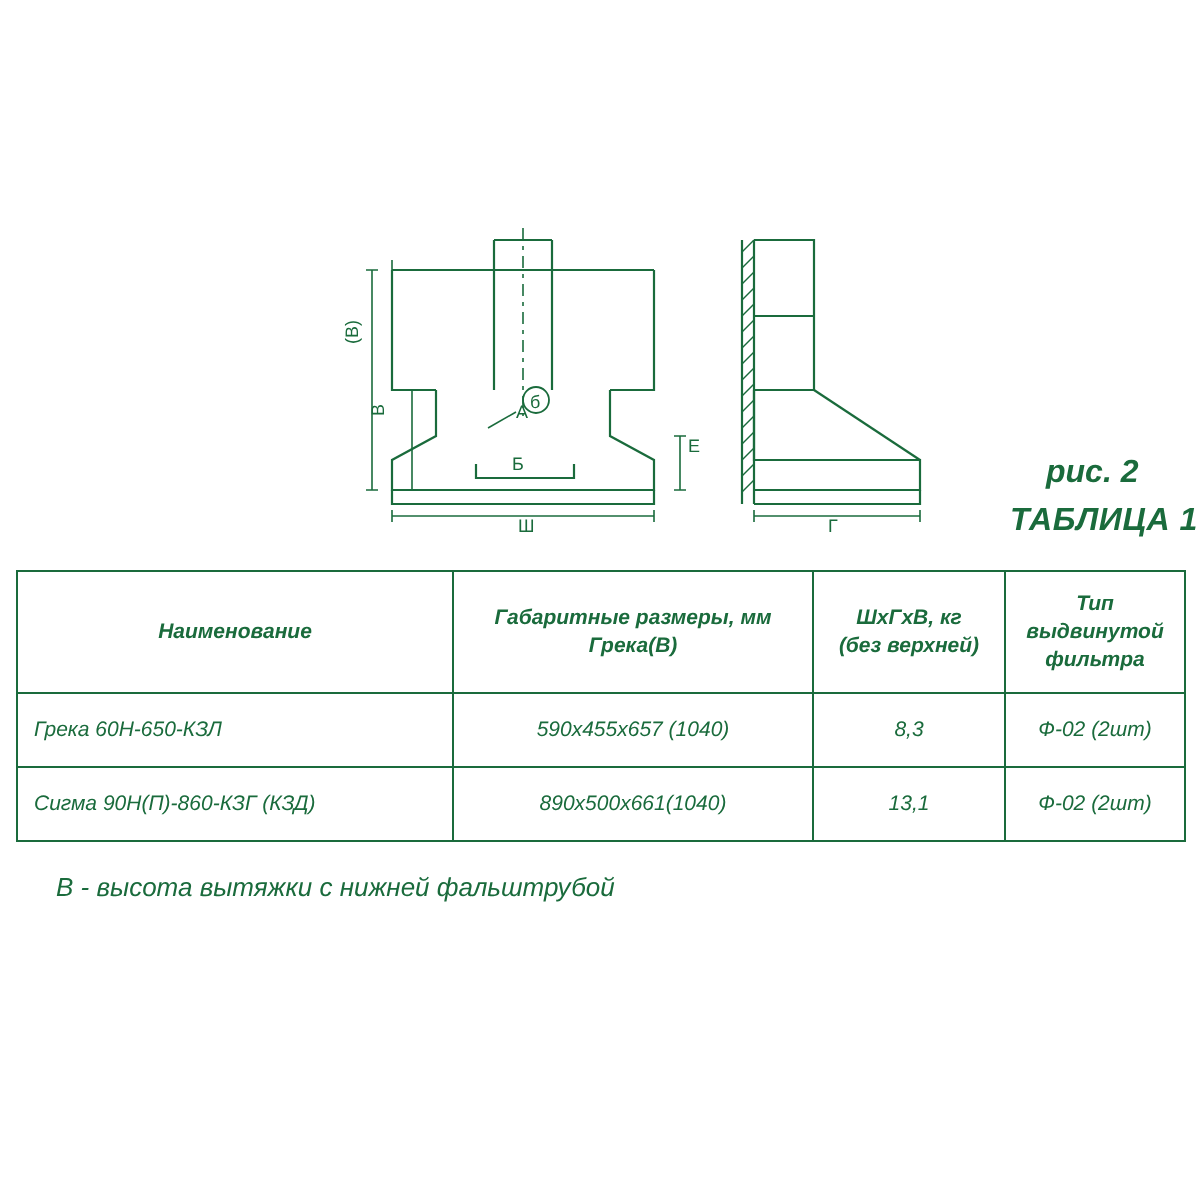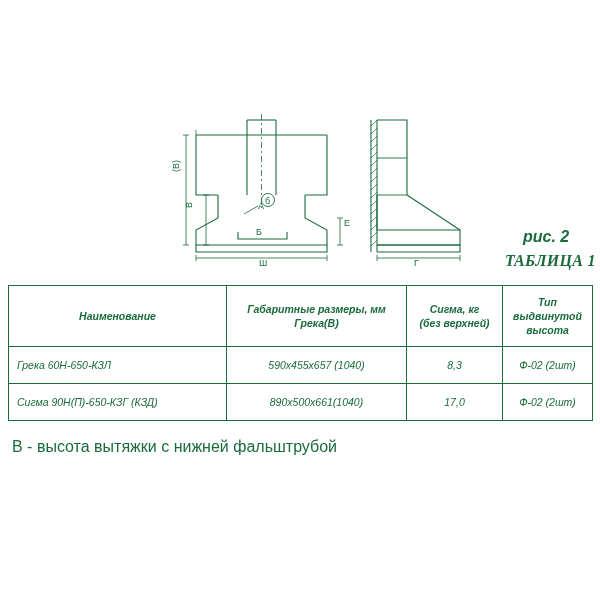--- a/index.html
+++ b/index.html
@@ -31,21 +31,21 @@
     height: 180px;
   }
   .fig-caption {
     position: absolute;
     font-style: italic;
     font-weight: bold;
     font-size: 16px;
     color: #1a6b3c;
   }
   .fig-caption.r1 { left: 523px; top: 128px; }
-  .fig-caption.r2 { left: 505px; top: 152px; letter-spacing: 0.3px; font-family: Liberation Serif, serif;}
+  .fig-caption.r2 { left: 505px; top: 152px; letter-spacing: 0.3px;}
 
   
   .table-wrap {
     position: absolute;
     left: 8px;
     top: 285px;
     width: 584px;
   }
   table.spec {
     border-collapse: collapse;
@@ -77,25 +77,26 @@
     font-size: 10.5px;
   }
   .col1 { width: 218px; }
   .col2 { width: 180px; }
   .col3 { width: 96px; }
   .col4 { width: 90px; }
 
   
   .notes {
     position: absolute;
-    left: 12px;
+    left: 28px;
     top: 432px;
     width: 570px;
     color: #1a6b3c;
-    font-size: 16px;
+    font-style: italic;
+    font-size: 13px;
     line-height: 1.85;
   }
   .notes div { white-space: nowrap; }
 
   
   .svg-lbl { font-family: "Liberation Sans", sans-serif; font-size: 9px; fill: #1a6b3c; }
 </style>
 </head>
 <body>
 
@@ -199,40 +200,40 @@
       <thead>
         <tr>
           <th>
             <span>Наименование</span>
           </th>
           <th>
             <span>Габаритные размеры, мм</span><br>
             <span>Грека(В)</span>
           </th>
           <th>
-            <span>Сигма, кг</span><br>
+            <span>ШхГхВ, кг</span><br>
             <span>(без верхней)</span>
           </th>
           <th>
             <span>Тип выдвинутой</span><br>
-            <span>высота</span>
+            <span>фильтра</span>
           </th>
         </tr>
       </thead>
       <tbody>
         <tr>
           <td class="name">Грека 60Н-650-КЗЛ</td>
           <td>590х455х657 (1040)</td>
           <td>8,3</td>
           <td>Ф-02 (2шт)</td>
         </tr>
         <tr>
-          <td class="name">Сигма 90Н(П)-650-КЗГ (КЗД)</td>
+          <td class="name">Сигма 90Н(П)-860-КЗГ (КЗД)</td>
           <td>890х500х661(1040)</td>
-          <td>17,0</td>
+          <td>13,1</td>
           <td>Ф-02 (2шт)</td>
         </tr>
       </tbody>
     </table>
   </div>
 
   <div class="notes">
     <div>В - высота вытяжки с нижней фальштрубой</div>
   </div>
 

